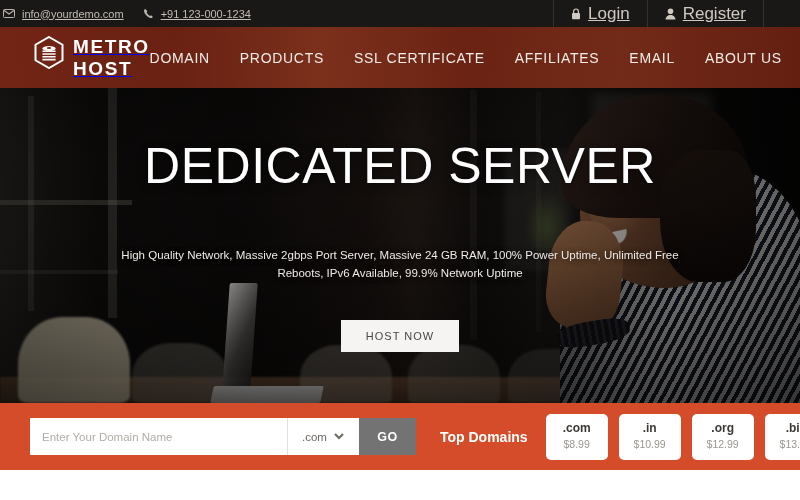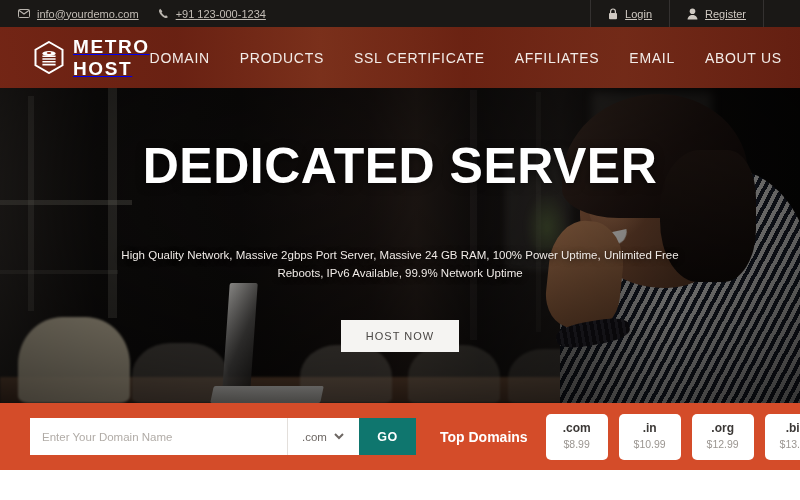--- a/index.html
+++ b/index.html
@@ -135,57 +135,57 @@
     background:
       radial-gradient(ellipse at 40% 48%, rgba(0,0,0,.16) 0%, rgba(0,0,0,.62) 72%, rgba(0,0,0,.78) 100%);
   }
 
   
   .topbar {
     position:absolute; left:0; top:0; width:800px; height:27px;
     background:#1a1816; color:#b9b4ae; font-size:11px;
     display:flex; align-items:center; z-index:40;
   }
-  .topbar-left { display:flex; align-items:center; padding-left:18px; gap:19px; }
+  .topbar-left { display:flex; align-items:center; padding-left:3px; gap:19px; }
   .tb-item { display:flex; align-items:center; gap:7px; color:#c3bdb6; }
   .topbar-right { margin-left:auto; display:flex; align-items:center; height:27px; }
   .tb-auth {
     display:flex; align-items:center; gap:7px; height:27px;
-    padding:0 17px; color:#cfc9c2; font-size:11px;
+    padding:0 17px; color:#cfc9c2; font-size:17px;
     border-left:1px solid #343130;
   }
   .tb-auth:last-child { border-right:1px solid #343130; margin-right:36px;justify-content:space-between; }
   .ic { display:inline-block; line-height:0; }
 
   
   .header {
     position:absolute; left:0; top:27px; width:800px; height:61px;
     background:linear-gradient(90deg,
        rgba(128,40,22,.88) 0%, rgba(116,36,20,.90) 22%,
        rgba(150,58,32,.80) 40%, rgba(120,38,20,.88) 58%,
        rgba(138,50,28,.82) 78%, rgba(116,36,20,.86) 100%);
     display:flex; align-items:center; z-index:40;
   }
-  .logo { display:flex; align-items:center; gap:9px; padding-left:34px; }
+  .logo { display:flex; align-items:flex-start; gap:9px; padding-left:34px; }
   .logo-text {
     color:#fff; font-size:19px; letter-spacing:1.6px; font-weight:700;
   }
   .nav { margin-left:auto; display:flex; align-items:center; gap:30px; padding-right:34px; }
   .nav a {
     color:#f3ece8; font-size:14px; letter-spacing:.7px; text-decoration:none;
     font-weight:400; white-space:nowrap;
   }
 
   
   .hero-content {
     position:absolute; left:0; top:88px; width:800px; height:315px;
     z-index:30; text-align:center; color:#fff;
   }
   .hero-title {
-    margin-top:53px; font-size:50px; line-height:1; font-weight:700;
+    margin-top:53px; font-size:50px; line-height:1; font-weight:400;
     letter-spacing:.5px; color:#ffffff;
     text-shadow:0 2px 10px rgba(0,0,0,.55);
   }
   .hero-sub {
     margin:0 auto; margin-top:55px; width:600px;
     font-size:11.5px; line-height:18px; color:#efeae6; font-weight:400;
     text-shadow:0 1px 6px rgba(0,0,0,.7);
   }
   .order-btn {
     display:inline-block; margin-top:38px;
@@ -212,21 +212,21 @@
     font-family:"Liberation Sans", sans-serif; background:#fff;
   }
   .search-input::placeholder { color:#b1aca7; }
   .tld-select {
     height:37px; border:0; outline:none; background:#fff;
     border-left:1px solid #e3dfdb;
     font-size:11.5px; color:#6d6763; padding:0 4px 0 10px;
     font-family:"Liberation Sans", sans-serif; cursor:pointer;
   }
   .go-btn {
-    height:37px; width:57px; border:0; background:#0f766e; color:#fff;
+    height:37px; width:57px; border:0; background:#737373; color:#fff;
     font-size:12.5px; font-weight:700; letter-spacing:.6px; cursor:pointer;
     font-family:"Liberation Sans", sans-serif;
   }
   .top-domains-label {
     margin-left:24px; color:#fff; font-size:14px; font-weight:700;
     white-space:nowrap;
   }
   .tld-cards { display:flex; align-items:center; gap:11px; margin-left:18px; }
   .tld-card {
     width:62px; height:46px; background:#fff; border-radius:5px;

